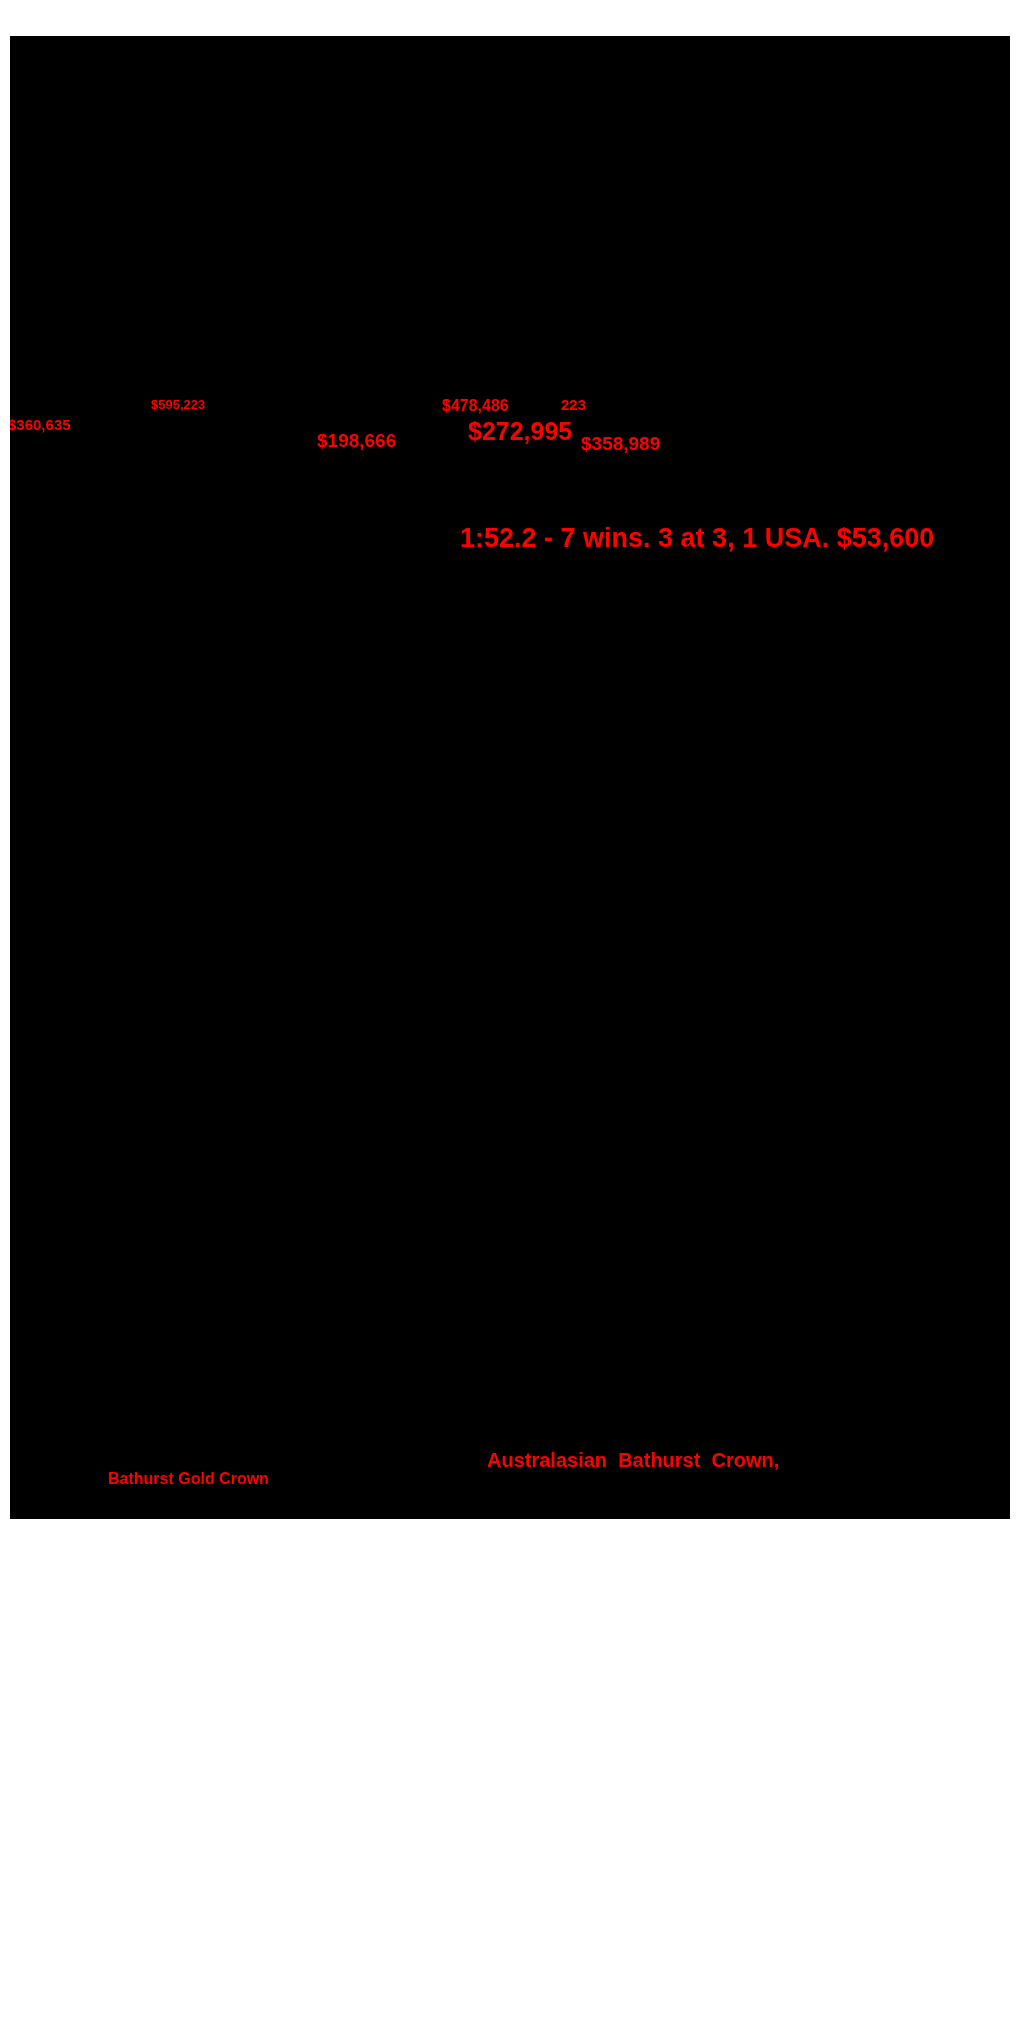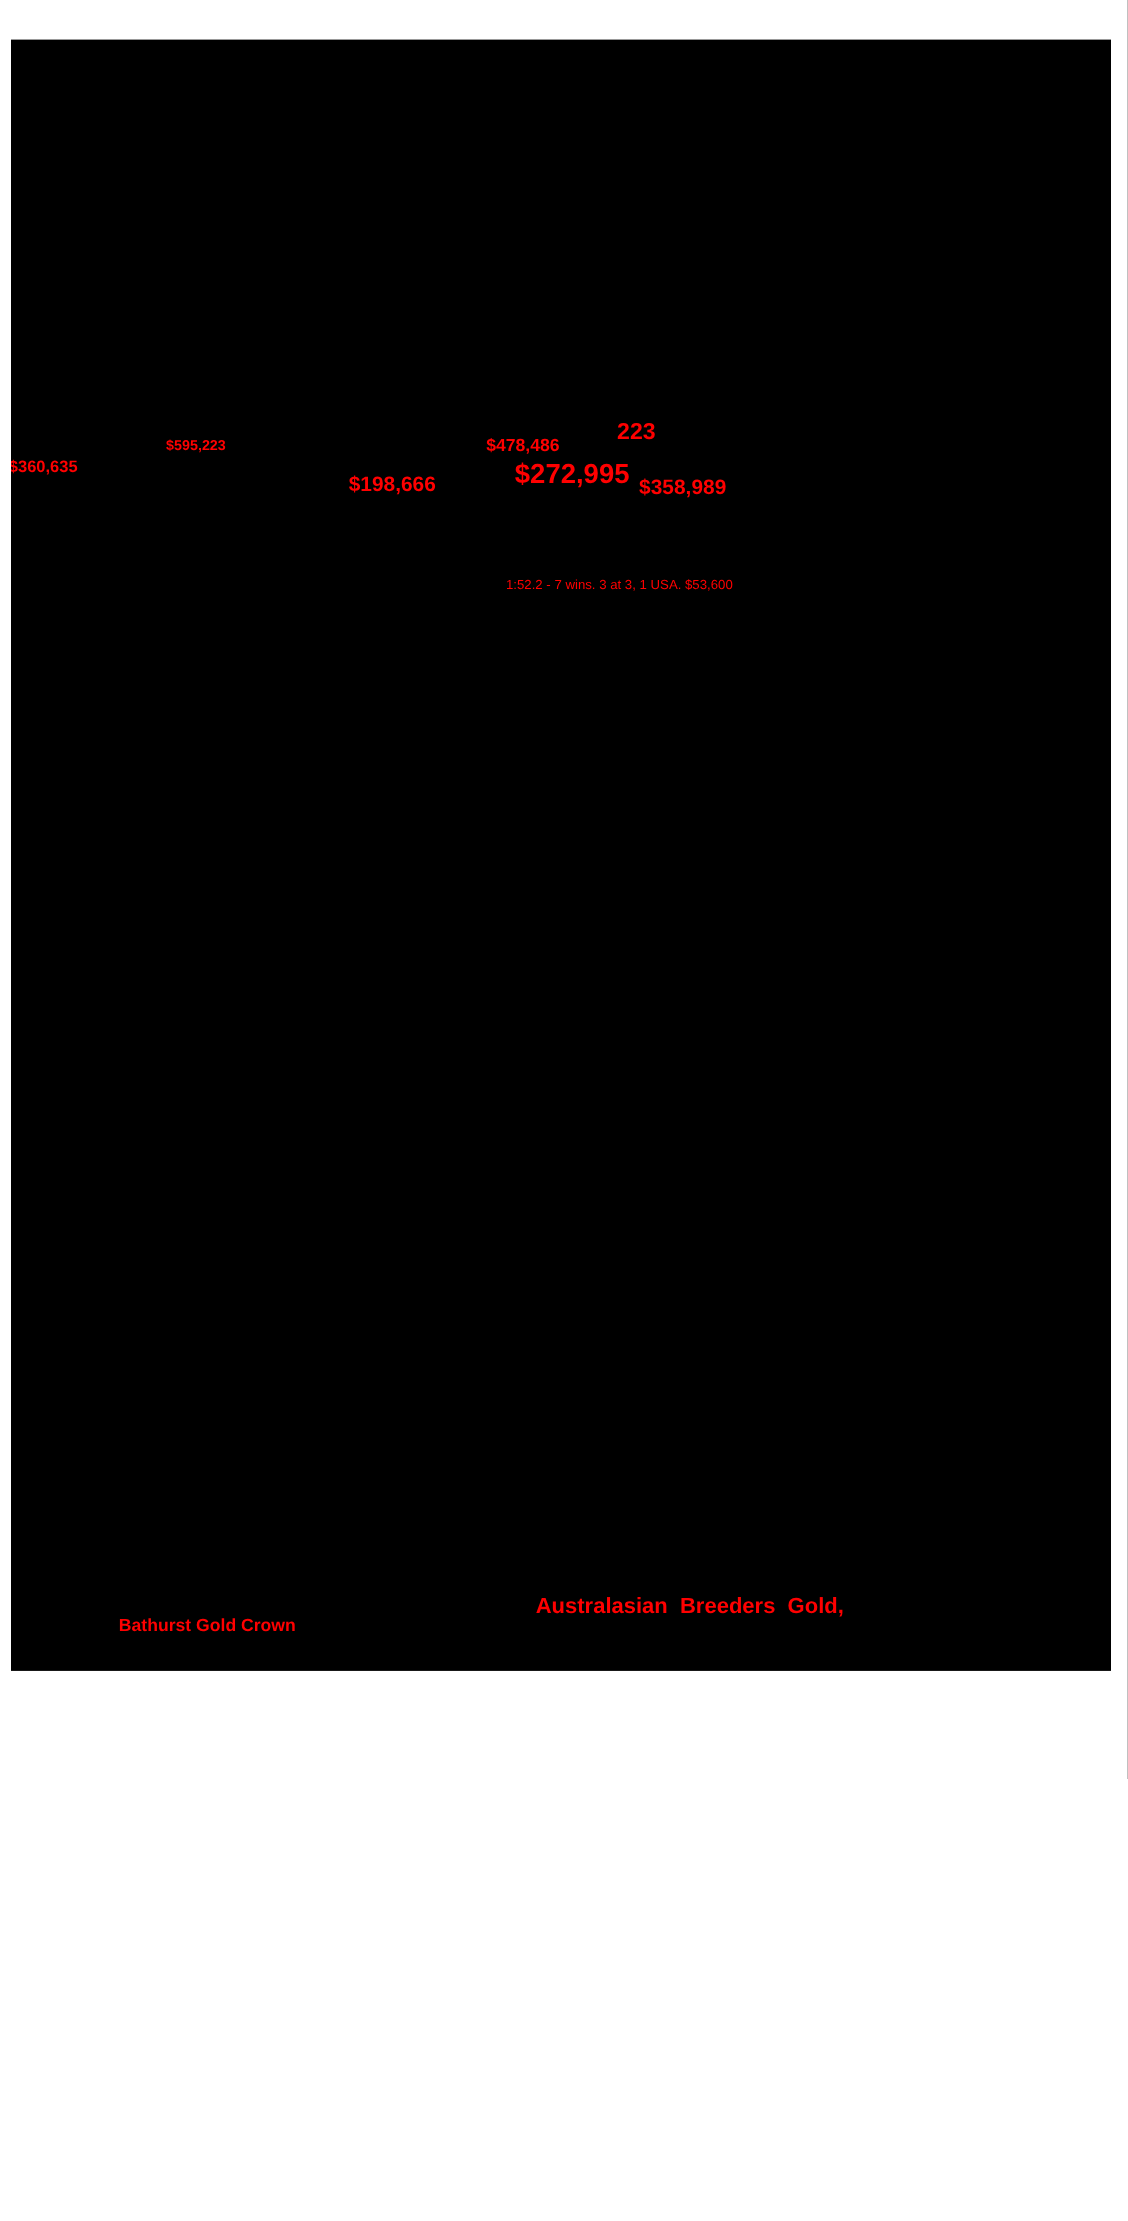--- a/index.html
+++ b/index.html
@@ -31,23 +31,23 @@
   }
   .bold {
     font-weight: bold;
   }
   
   #amt-360635 { left: -2px;  top: 381px; font-size: 15px; }
   #amt-595223 { left: 141px; top: 362px; font-size: 13px; }
   #amt-226897 { left: 307px; top: 395px; font-size: 19px; }
   #amt-478486 { left: 432px; top: 362px; font-size: 16px; }
   #amt-272995 { left: 458px; top: 383px; font-size: 25px; }
-  #num-223    { left: 551px; top: 346px; font-size: 21px; }
+  #num-223    { left: 551px; top: 361px; font-size: 15px; }
   #amt-208027 { left: 571px; top: 398px; font-size: 19px; }
-  #record-line{ left: 450px; top: 489px; font-size: 12px; font-weight: normal; }
+  #record-line{ left: 450px; top: 489px; font-size: 27px; font-weight: bold; }
   #race-bathurst { left: 98px; top: 1435px; font-size: 16px; }
   #race-abc    { left: 477px; top: 1414px; font-size: 20px; letter-spacing: 0px; }
 </style>
 </head>
 <body>
 
 <div id="page">
 
   <span class="txt bold" id="amt-360635">$360,635</span>
 
@@ -60,15 +60,15 @@
   <span class="txt bold" id="amt-272995">$272,995</span>
 
   <span class="txt bold" id="num-223">223</span>
 
   <span class="txt bold" id="amt-208027">$358,989</span>
 
   <span class="txt" id="record-line">1:52.2 - 7 wins. 3 at 3, 1 USA. $53,600</span>
 
   <span class="txt bold" id="race-bathurst">Bathurst Gold Crown</span>
 
-  <span class="txt bold" id="race-abc">Australasian  Breeders  Gold,</span>
+  <span class="txt bold" id="race-abc">Australasian  Bathurst  Crown,</span>
 
 </div>
 
 </body></html>

